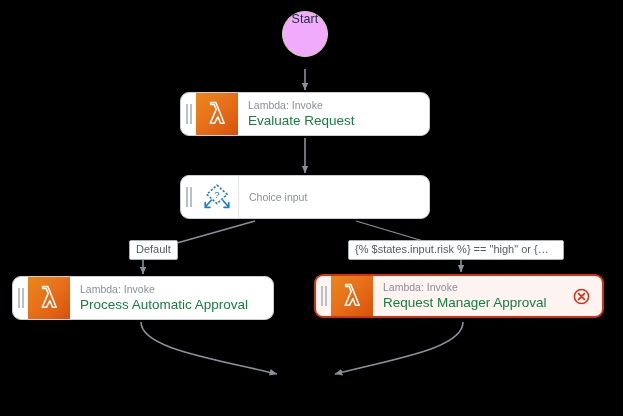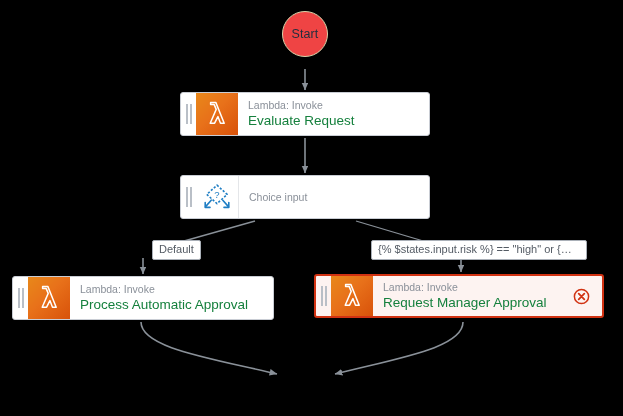--- a/index.html
+++ b/index.html
@@ -21,41 +21,41 @@
     width: 623px;
     height: 416px;
   }
 
   
   .terminal {
     position: absolute;
     width: 46px;
     height: 46px;
     border-radius: 50%;
-    background: #ef4444;
+    background: #f0abfc;
     border: 1px solid #d8d4ab;
     display: flex;
-    align-items: center;
+    align-items: flex-start;
     justify-content: center;
     box-sizing: border-box;
     z-index: 4;
   }
   .terminal span {
     font-size: 12.5px;
     color: #232f3e;
     letter-spacing: .1px;
   }
 
   
   .node {
     position: absolute;
     height: 44px;
     background: #ffffff;
     border: 1px solid #c9cdd4;
-    border-radius: 3px;
+    border-radius: 9px;
     box-sizing: border-box;
     display: flex;
     align-items: stretch;
     overflow: hidden;
     z-index: 3;
     box-shadow: 0 1px 2px rgba(0,0,0,.35);
   }
   .node.error {
     border: 2px solid #d13212;
     background: #fdf3f1;
@@ -132,21 +132,20 @@
     border-radius: 2px;
     font-size: 11px;
     color: #545b64;
     padding: 2px 6px 3px 6px;
     line-height: 13px;
     white-space: nowrap;
     box-sizing: border-box;
     z-index: 5;
     overflow: hidden;
     text-overflow: ellipsis;
-    margin-left: 23px;
   }
 </style>
 </head>
 <body>
 
 <div id="canvas">
 
   <svg id="edges" viewBox="0 0 623 416" xmlns="http://www.w3.org/2000/svg">
     <defs>
       <marker id="arrow" markerWidth="9" markerHeight="9" refX="7.4" refY="3.4" orient="auto" markerUnits="userSpaceOnUse">

